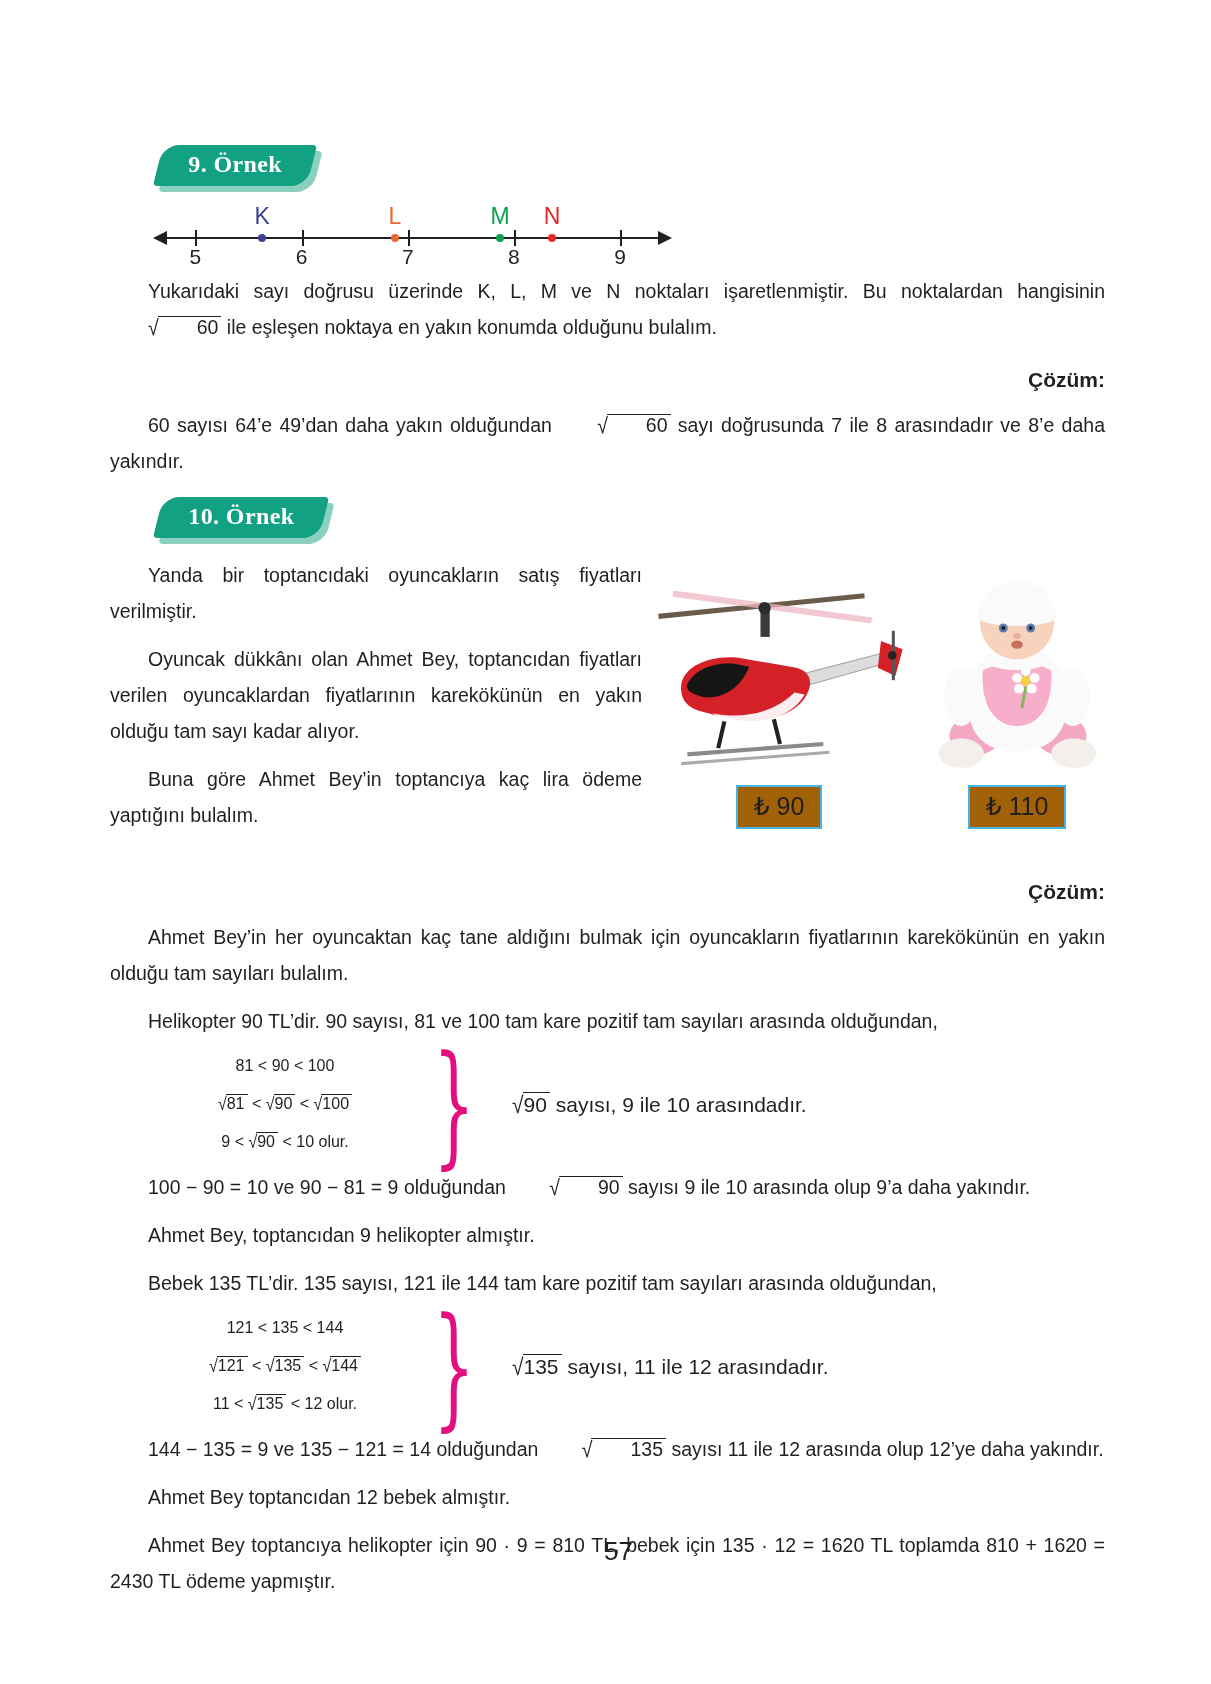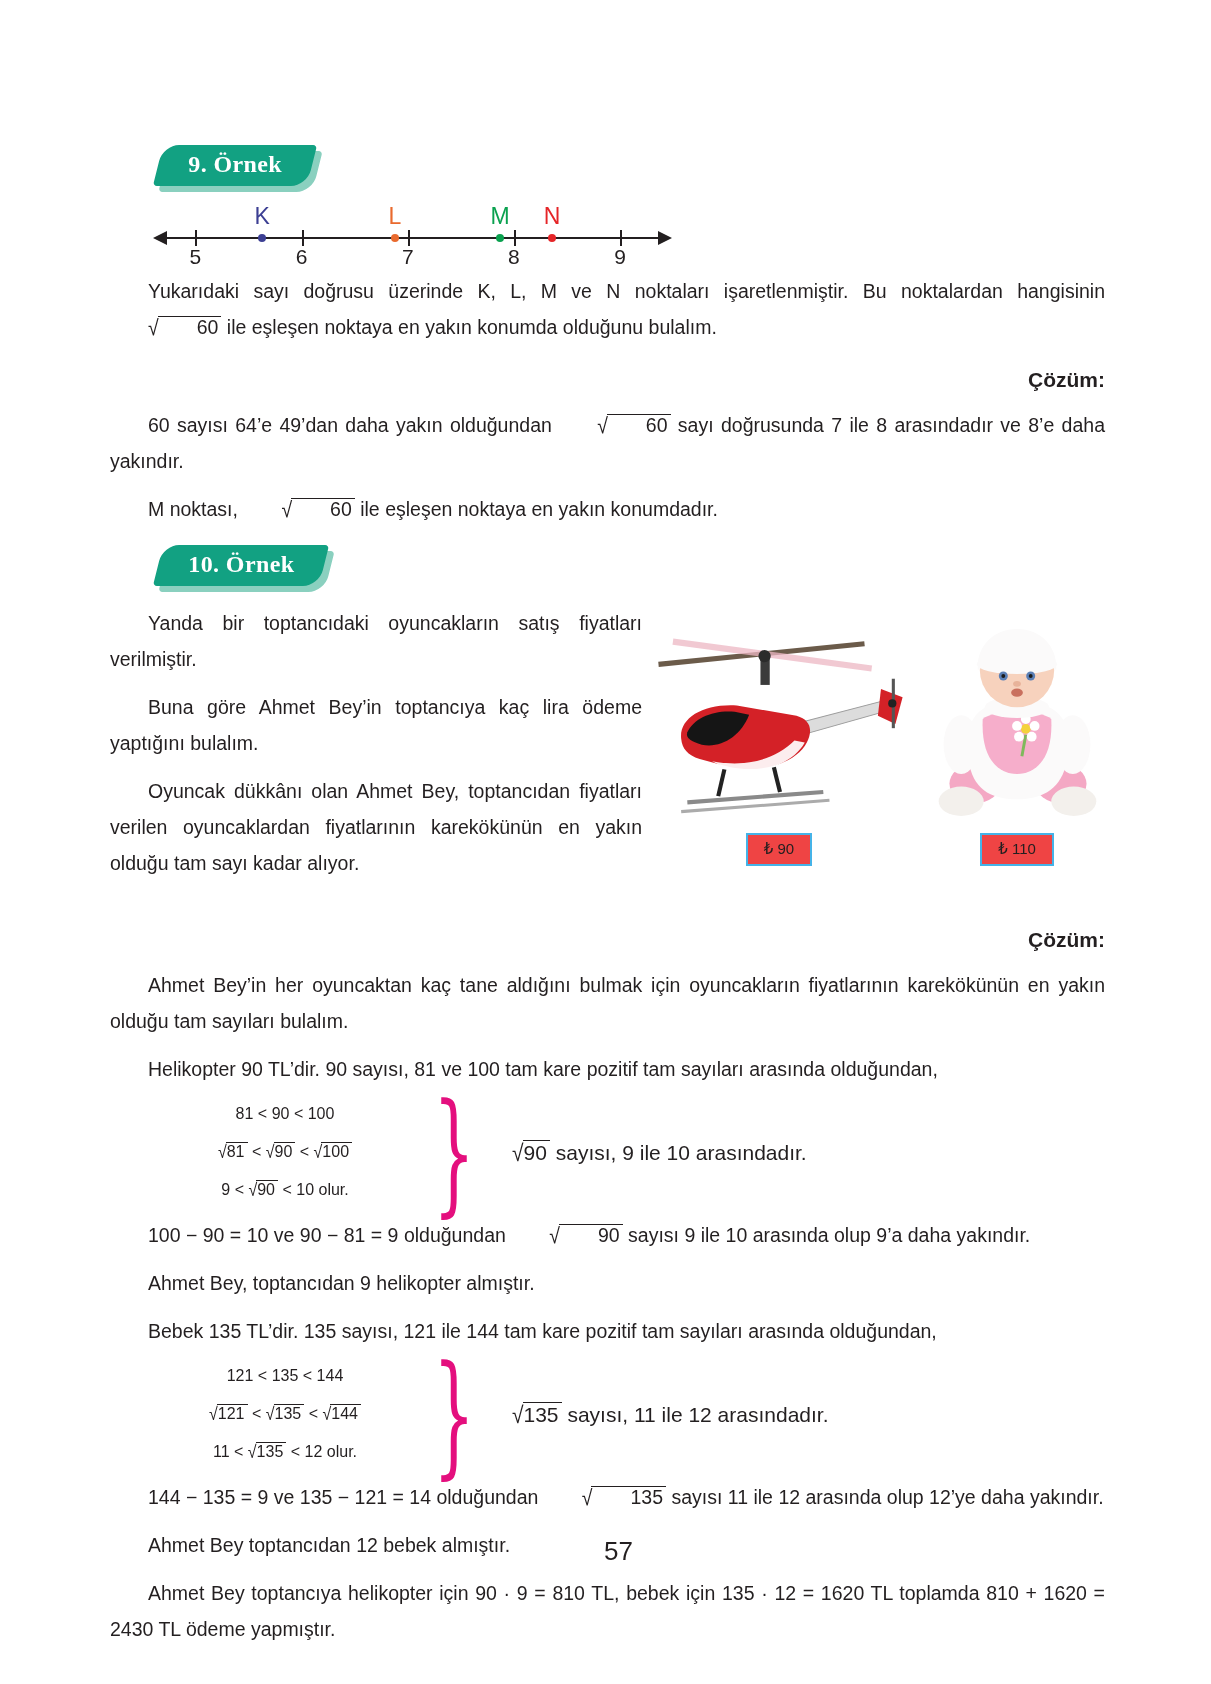--- a/index.html
+++ b/index.html
@@ -53,22 +53,22 @@
   .sqrt .rdx { display:inline-block; transform:scaleY(1.12); margin-right:-1px; }
   .sqrt .rad { display:inline-block; border-top:1.6px solid currentColor; padding:0 3px 0 1px; line-height:1.1; }
 
   
   .ex10-section { position:relative; min-height:300px; }
   .ex10-left { width:532px; }
   .toys { position:absolute; left:538px; top:14px; width:462px; display:flex; justify-content:space-between; align-items:flex-end; }
   .toy { display:flex; flex-direction:column; align-items:center; }
   .toy-img { display:block; }
   .price-box {
-    margin-top:8px; border:2px solid #45b3e8; background:#ef4444;
-    padding:5px 16px 6px; font-size:15px; color:#231f20; white-space:nowrap;
+    margin-top:8px; border:2px solid #45b3e8; background:#a16207;
+    padding:5px 16px 6px; font-size:25px; color:#231f20; white-space:nowrap;
   }
 
   
   .math-block { display:flex; align-items:center; margin:4px 0 12px 50px; }
   .math-rows { display:flex; flex-direction:column; align-items:center; gap:12px; min-width:250px; font-size:16px; }
   .math-rows .mrow { line-height:26px; }
   .brace {
     color:#e40f7e; font-family:"DejaVu Serif","Liberation Serif",serif;
     font-size:132px; line-height:106px; font-weight:normal;
     transform:scaleX(.5); margin:0 0 0 2px; user-select:none;
@@ -110,33 +110,32 @@
         <div class="nl-dot" style="left: 345.103px; background: rgb(10, 161, 79);"></div>
         <div class="nl-ptlabel" style="left: 345.103px; color: rgb(10, 161, 79);">M</div>
         <div class="nl-dot" style="left: 397.134px; background: rgb(229, 37, 40);"></div>
         <div class="nl-ptlabel" style="left: 397.134px; color: rgb(229, 37, 40);">N</div>
       </div>
 
     <p class="body">Yukarıdaki sayı doğrusu üzerinde K, L, M ve N noktaları işaretlenmiştir. Bu noktalardan hangisinin <span class="sqrt"><span class="rdx">√</span><span class="rad">60</span></span> ile eşleşen noktaya en yakın konumda olduğunu bulalım.</p>
 
     <div class="cozum">Çözüm:</div>
     <p class="body">60 sayısı 64’e 49’dan daha yakın olduğundan <span class="sqrt"><span class="rdx">√</span><span class="rad">60</span></span> sayı doğrusunda 7 ile 8 arasındadır ve 8’e daha yakındır.</p>
-    <p class="body nojust">M noktası, <span class="sqrt"><span class="rdx">√</span><span class="rad">60</span></span> ile eşleşen noktaya en yakın konumdadır.</p>
 
     <div class="banner-row" style="margin-top:18px;">
       <div class="banner">
         <span>10. Örnek</span>
       </div>
     </div>
 
     <div class="ex10-section">
       <div class="ex10-left">
         <p class="body" style="margin-top:14px;">Yanda bir toptancıdaki oyuncakların satış fiyatları verilmiştir.</p>
+        <p class="body">Oyuncak dükkânı olan Ahmet Bey, toptancıdan fiyatları verilen oyuncaklardan fiyatlarının karekökünün en yakın olduğu tam sayı kadar alıyor.</p>
         <p class="body">Buna göre Ahmet Bey’in toptancıya kaç lira ödeme yaptığını bulalım.</p>
-        <p class="body">Oyuncak dükkânı olan Ahmet Bey, toptancıdan fiyatları verilen oyuncaklardan fiyatlarının karekökünün en yakın olduğu tam sayı kadar alıyor.</p>
       </div>
 
       <div class="toys">
 
         <div class="toy">
           <svg class="toy-img" width="262" height="206" viewBox="0 0 250 200">
             <line x1="8" y1="44" x2="208" y2="24" stroke="#6b5b4a" stroke-width="5"></line>
             <line x1="22" y1="22" x2="215" y2="48" stroke="#edb7c4" stroke-width="6" opacity="0.75"></line>
             <rect x="107" y="36" width="9" height="28" fill="#3b3b3b"></rect>
             <circle cx="111" cy="36" r="6" fill="#2b2b2b"></circle>

